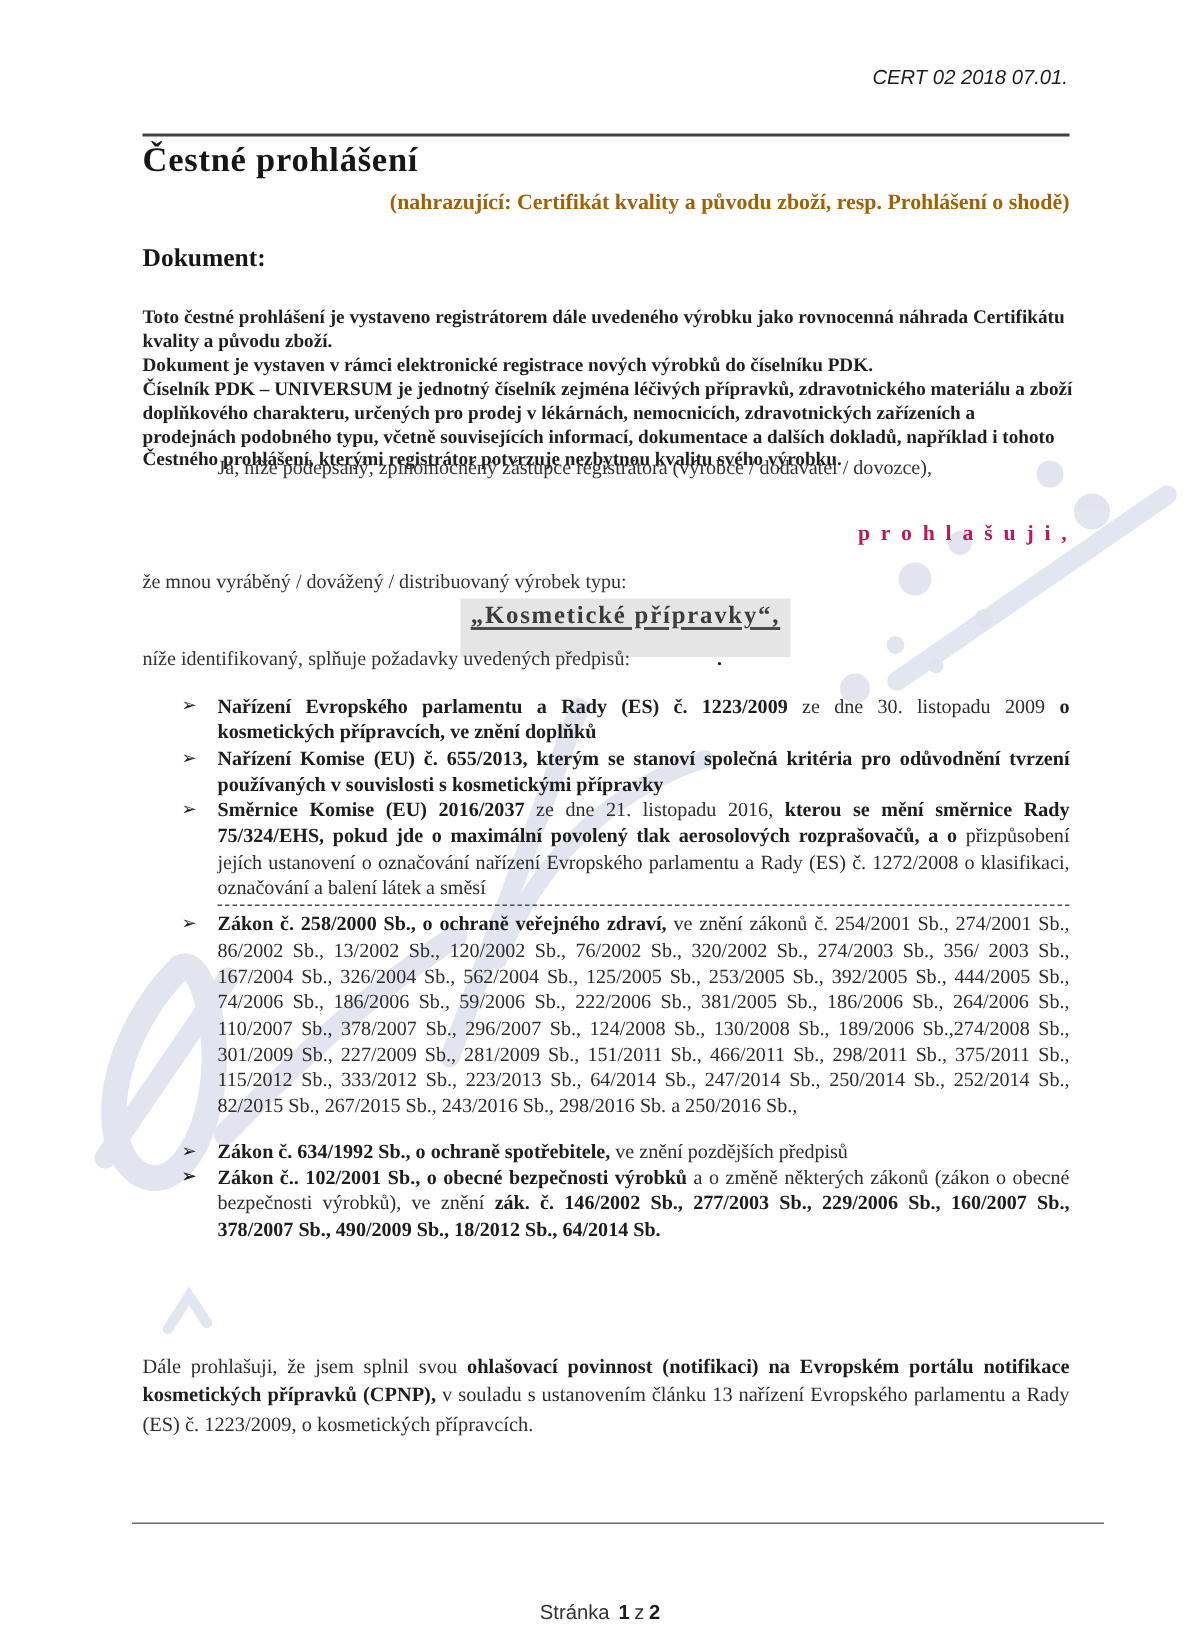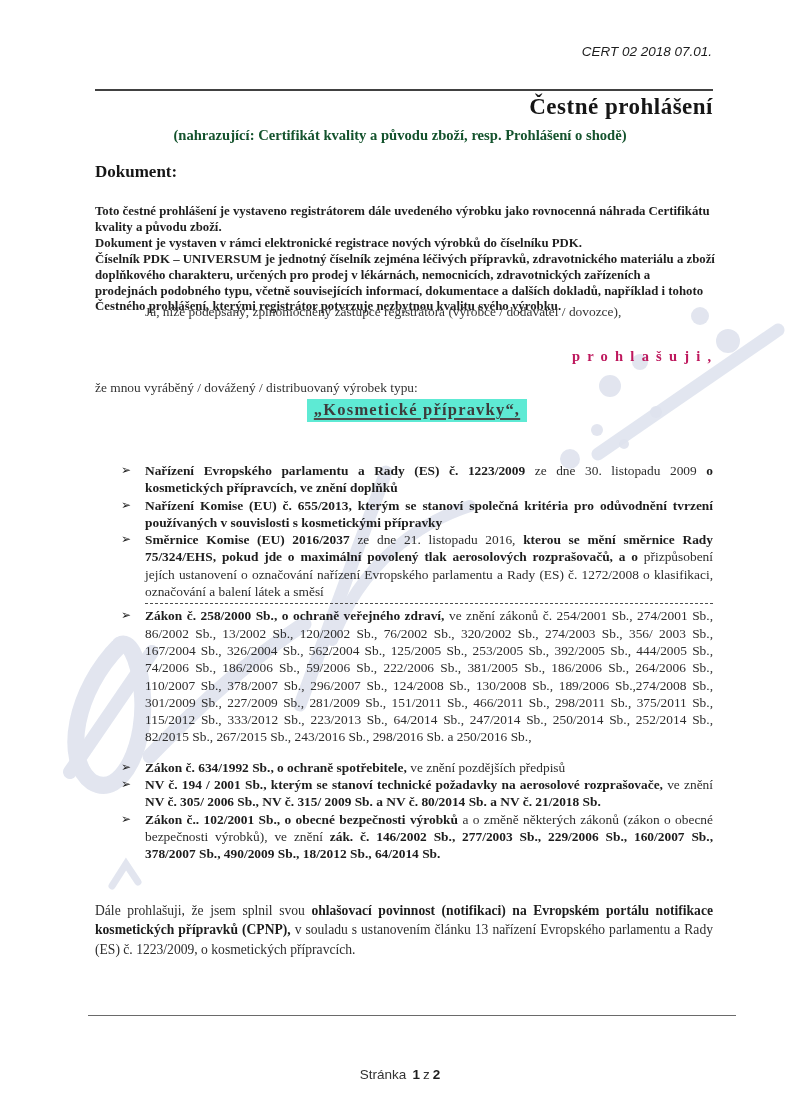--- a/index.html
+++ b/index.html
@@ -8,32 +8,32 @@
     background:#ffffff;color:#2a2a2a;
     font-family:"Liberation Serif", serif;
   }
   .abs{position:absolute;}
   
   #watermark{position:absolute;left:0;top:0;z-index:0;pointer-events:none;}
   
   .layer{position:absolute;left:0;top:0;width:800px;height:1100px;z-index:1;}
   #doc-code{top:44px;right:88px;font-family:"Liberation Sans",sans-serif;font-style:italic;font-size:13.5px;color:#1d1d1d;}
   #top-rule{top:89px;left:95px;width:618px;border-top:2px solid #414141;height:0;}
-  #title{top:94px;left:95px;width:618px;text-align:right;font-size:23px;font-weight:700;letter-spacing:.5px;color:#161616;}
-  #subtitle{top:127px;left:87px;width:626px;text-align:center;font-size:14.6px;font-weight:700;color:#14532d;}
+  #title{top:94px;left:95px;width:618px;text-align:left;font-size:23px;font-weight:700;letter-spacing:.5px;color:#161616;}
+  #subtitle{top:127px;left:87px;width:626px;text-align:right;font-size:14.6px;font-weight:700;color:#a16207;}
   #preamble-h{top:162px;left:95px;font-size:17px;font-weight:700;color:#161616;}
   #preamble-body{top:188px;left:95px;width:620px;font-size:12.8px;font-weight:700;line-height:15.9px;color:#1f1f1f;margin-top:16px;}
   #preamble-body p{margin:0;}
   #decl-intro{top:304px;left:95px;width:618px;font-size:13.4px;color:#333;text-indent:50px;}
   #verb{top:348px;left:95px;width:618px;text-align:right;font-size:14.5px;font-weight:700;letter-spacing:1.8px;color:#be185d;}
   #product-line{top:380px;left:95px;width:618px;font-size:13.4px;color:#333;}
   #product-wrap{top:399px;left:95px;width:618px;text-align:center;}
   #product-name{
-    display:inline-block;margin-left:26px;background:#5eead4;color:#3c3c3c;
-    font-weight:700;font-size:16.5px;letter-spacing:1.2px;padding:1px 7px 2px;
+    display:inline-block;margin-left:26px;background:#e5e5e5;color:#3c3c3c;
+    font-weight:700;font-size:16.5px;letter-spacing:1.2px;padding:1px 7px 18px;
     text-decoration:underline;text-decoration-thickness:1.5px;text-underline-offset:3px;text-decoration-color:#4c4c4c;
   }
   #req-line{top:431px;left:95px;width:618px;font-size:13.4px;color:#333;}
   #stray-period{margin-left:58px;font-weight:700;color:#1d1d1d;}
   #reg-list{top:462px;left:95px;width:618px;}
   .reg-item{position:relative;padding-left:50px;font-size:13.4px;line-height:17.3px;text-align:justify;color:#2d2d2d;}
   .reg-item .bullet{position:absolute;left:26px;top:0;font-size:12px;color:#1c1c1c;}
   .b{font-weight:700;color:#1d1d1d;}
   .dashed-sep{margin:3px 0 3px 50px;border-top:1.6px dashed #4d4d4d;height:0;}
   .gap-after{margin-bottom:13px;}
@@ -83,20 +83,23 @@
   </div>
 
   <div class="abs" id="decl-intro">Já, níže podepsaný, zplnomocněný zástupce registrátora (výrobce / dodavatel / dovozce),</div>
   <div class="abs" id="verb">p r o h l a š u j i ,</div>
   <div class="abs" id="product-line">že mnou vyráběný / dovážený / distribuovaný výrobek typu:</div>
 
   <div class="abs" id="product-wrap">
     <span id="product-name">„Kosmetické přípravky“,</span>
   </div>
 
+  <div class="abs" id="req-line">
+    <span>níže identifikovaný, splňuje požadavky uvedených předpisů:</span><span id="stray-period">.</span>
+  </div>
 
   <div class="abs" id="reg-list">
     <div class="reg-item">
       <span class="bullet">➢</span>
       <span><span class="b">Nařízení Evropského parlamentu a Rady (ES) č. 1223/2009 </span><span>ze dne 30. listopadu 2009 </span><span class="b">o kosmetických přípravcích, ve znění doplňků</span></span>
     </div>
     <div class="reg-item">
       <span class="bullet">➢</span>
       <span><span class="b">Nařízení Komise (EU) č. 655/2013, kterým se stanoví společná kritéria pro odůvodnění tvrzení používaných v souvislosti s kosmetickými přípravky</span></span>
     </div>
@@ -108,21 +111,20 @@
     <div class="reg-item gap-after">
       <span class="bullet">➢</span>
       <span><span class="b">Zákon č. 258/2000 Sb., o ochraně veřejného zdraví, </span><span>ve znění zákonů č. 254/2001 Sb., 274/2001 Sb., 86/2002 Sb., 13/2002 Sb., 120/2002 Sb., 76/2002 Sb., 320/2002 Sb., 274/2003 Sb., 356/ 2003 Sb., 167/2004 Sb., 326/2004 Sb., 562/2004 Sb., 125/2005 Sb., 253/2005 Sb., 392/2005 Sb., 444/2005 Sb., 74/2006 Sb., 186/2006 Sb., 59/2006 Sb., 222/2006 Sb., 381/2005 Sb., 186/2006 Sb., 264/2006 Sb., 110/2007 Sb., 378/2007 Sb., 296/2007 Sb., 124/2008 Sb., 130/2008 Sb., 189/2006 Sb.,274/2008 Sb., 301/2009 Sb., 227/2009 Sb., 281/2009 Sb., 151/2011 Sb., 466/2011 Sb., 298/2011 Sb., 375/2011 Sb., 115/2012 Sb., 333/2012 Sb., 223/2013 Sb., 64/2014 Sb., 247/2014 Sb., 250/2014 Sb., 252/2014 Sb., 82/2015 Sb., 267/2015 Sb., 243/2016 Sb., 298/2016 Sb. a 250/2016 Sb.,</span></span>
     </div>
     <div class="reg-item">
       <span class="bullet">➢</span>
       <span><span class="b">Zákon č. 634/1992 Sb., o ochraně spotřebitele, </span><span>ve znění pozdějších předpisů</span></span>
     </div>
     <div class="reg-item">
       <span class="bullet">➢</span>
-      <span><span class="b">NV č. 194 / 2001 Sb., kterým se stanoví technické požadavky na aerosolové rozprašovače, </span><span>ve znění </span><span class="b">NV č. 305/ 2006 Sb., NV č. 315/ 2009 Sb. a NV č. 80/2014 Sb. a NV č. 21/2018 Sb.</span></span>
     </div>
     <div class="reg-item">
       <span class="bullet">➢</span>
       <span><span class="b">Zákon č.. 102/2001 Sb., o obecné bezpečnosti výrobků </span><span>a o změně některých zákonů (zákon o obecné bezpečnosti výrobků), ve znění </span><span class="b">zák. č. 146/2002 Sb., 277/2003 Sb., 229/2006 Sb., 160/2007 Sb., 378/2007 Sb., 490/2009 Sb., 18/2012 Sb., 64/2014 Sb.</span></span>
     </div>
   </div>
 
   <div class="abs" id="cpnp"><span>Dále prohlašuji, že jsem splnil svou </span><span class="b">ohlašovací povinnost (notifikaci) na Evropském portálu notifikace kosmetických přípravků (CPNP), </span><span>v souladu s ustanovením článku 13 nařízení Evropského parlamentu a Rady (ES) č. 1223/2009, o kosmetických přípravcích.</span></div>
 
   <div class="abs" id="footer-rule"></div>

